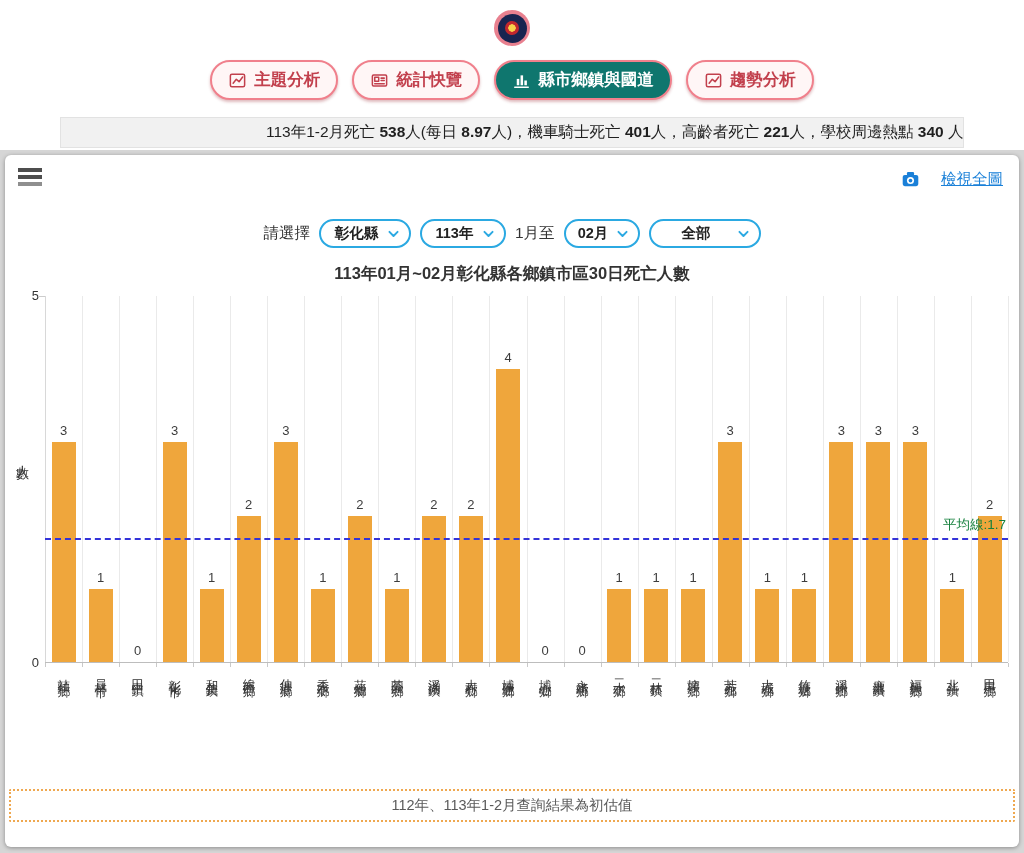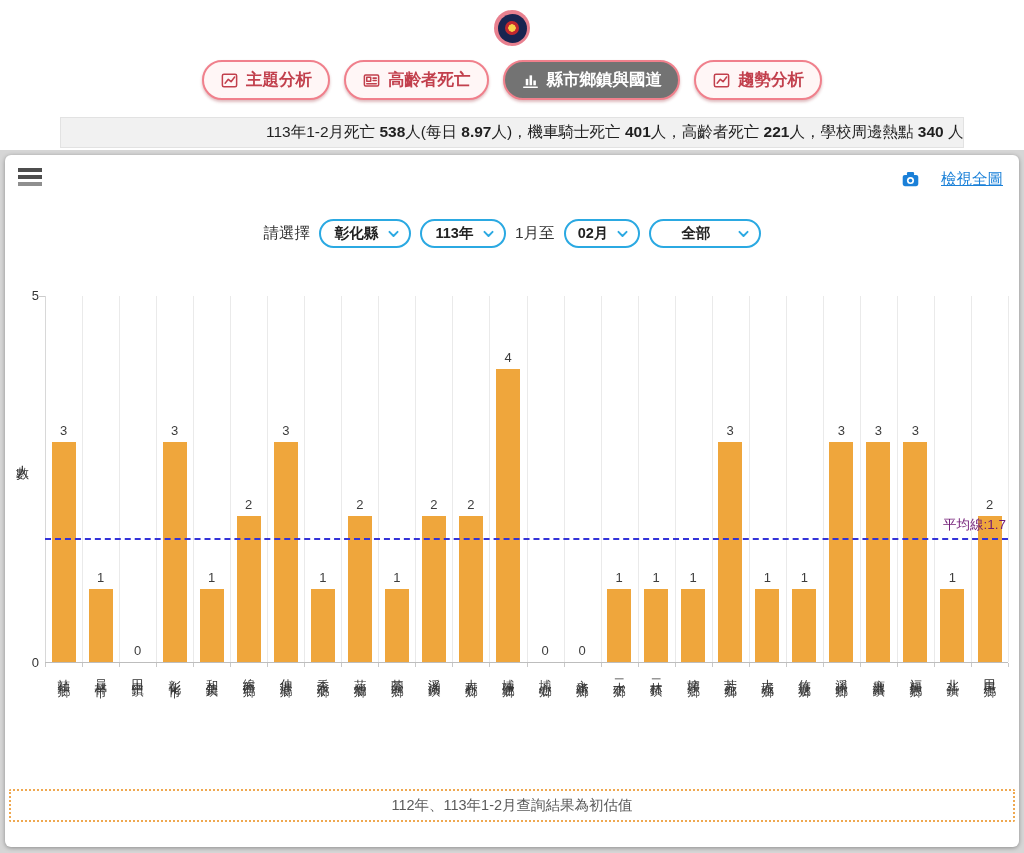--- a/index.html
+++ b/index.html
@@ -7,21 +7,21 @@
   .topbar{position:absolute;left:0;top:0;width:1024px;height:150px;background:#fff;}
   .header{height:56px;display:flex;align-items:center;justify-content:center;gap:13px;}
   .logo{width:36px;height:36px;border-radius:50%;background:#e8808f;display:flex;align-items:center;justify-content:center;}
   .logo-inner{width:29px;height:29px;border-radius:50%;background:#182450;display:flex;align-items:center;justify-content:center;}
   .logo-core{width:14px;height:14px;border-radius:50%;background:radial-gradient(circle,#f7d24b 0 35%,#c1272d 40% 100%);}
   .page-title{font-size:27px;font-weight:bold;color:#3b3b3b;letter-spacing:3px;}
   .nav-row{display:flex;justify-content:center;align-items:center;gap:14px;height:44px;margin-top:2px;}
   .nav-btn{display:flex;align-items:center;gap:7px;padding:0 16px;height:40px;border-radius:21px;
     border:2px solid #f0808c;background:#fff6f6;color:#c2404d;font-size:16.5px;font-weight:600;
     box-shadow:0 2px 3px rgba(150,30,40,.3);cursor:pointer;font-family:inherit;}
-  .nav-btn.active{background:#737373;color:#fff;}
+  .nav-btn.active{background:#0f766e;color:#fff;}
   .nav-btn svg{width:19px;height:19px;flex:0 0 auto;}
   .ticker{position:absolute;left:60px;top:117px;width:904px;height:31px;background:#f1f1f1;
     border:1px solid #e2e2e2;box-sizing:border-box;overflow:hidden;white-space:nowrap;
     font-size:15.5px;color:#1f1f1f;line-height:28px;padding-left:205px;}
   .ticker b{font-weight:bold;}
   .card{position:absolute;left:5px;top:155px;width:1014px;height:692px;background:#fff;
     border-radius:6px;box-shadow:0 1px 4px rgba(0,0,0,.35);}
   .hamburger{position:absolute;left:13px;top:13px;width:24px;cursor:pointer;}
   .hamburger span{display:block;width:24px;height:4px;margin-bottom:3px;background:#4e4e4e;}
   .hamburger span:last-child{background:#8f8f8f;margin-bottom:0;}
@@ -37,21 +37,21 @@
   .chart-title{position:absolute;top:108px;left:0;width:100%;text-align:center;
     font-size:16.5px;font-weight:bold;color:#333;}
   .plot{position:absolute;left:40px;top:141px;width:963px;height:366px;}
   .gridline{position:absolute;top:0;width:1px;height:366px;background:#eaeaea;}
   .gridline.first{background:#d8d8d8;}
   .axis-x{position:absolute;left:0;top:366px;width:963px;height:1px;background:#bdbdbd;}
   .xtick{position:absolute;width:1px;height:4px;top:367px;background:#c9c9c9;}
   .bar{position:absolute;width:24px;background:#efa63c;}
   .bar-label{position:absolute;transform:translateX(-50%);font-size:13px;color:#3d3d3d;}
   .avg-line{position:absolute;left:0;width:963px;height:0;border-top:2px dashed #3333d9;}
-  .avg-label{position:absolute;right:2px;color:#701a75;font-size:13.5px;}
+  .avg-label{position:absolute;right:2px;color:#15803d;font-size:13.5px;}
   .ytick{position:absolute;font-size:13px;color:#333;width:20px;text-align:right;}
   .ytick-mark{position:absolute;left:33px;width:7px;height:1px;background:#ccc;}
   .ylabel{position:absolute;left:8px;top:300px;writing-mode:vertical-rl;text-orientation:upright;
     font-size:13px;color:#333;letter-spacing:2px;}
   .xlabels{position:absolute;left:40px;top:514px;width:963px;height:64px;}
   .xlabel{position:absolute;top:0;transform:translateX(-50%);writing-mode:vertical-rl;
     text-orientation:upright;font-size:12.5px;color:#333;letter-spacing:3px;line-height:1;}
   .note{position:absolute;left:4px;top:634px;width:1006px;height:33px;border:2px dotted #efa850;
     box-sizing:border-box;display:flex;align-items:center;justify-content:center;
     color:#5a5a5a;font-size:14.5px;border-radius:2px;}
@@ -78,21 +78,21 @@
         <span>主題分析</span>
       </button>
       <button class="nav-btn">
         <span style="display: flex; align-items: center;">
           <svg viewBox="0 0 24 24" width="19" height="19">
             <rect x="3" y="5" width="18" height="14" rx="1.5" fill="none" stroke="currentColor" stroke-width="1.9" stroke-linecap="round" stroke-linejoin="round"></rect>
             <rect x="6" y="8" width="5" height="5" fill="none" stroke="currentColor" stroke-width="1.9" stroke-linecap="round" stroke-linejoin="round"></rect>
             <path d="M14 9h4M14 12h4M6 16h12" fill="none" stroke="currentColor" stroke-width="1.9" stroke-linecap="round" stroke-linejoin="round"></path>
           </svg>
         </span>
-        <span>高齡者死亡</span>
+        <span>統計快覽</span>
       </button>
       <button class="nav-btn active">
         <span style="display: flex; align-items: center;">
           <svg viewBox="0 0 24 24" width="19" height="19">
             <path d="M3.5 20.5h17" fill="none" stroke="currentColor" stroke-width="1.9" stroke-linecap="round" stroke-linejoin="round"></path>
             <rect x="6" y="10" width="3.2" height="8" fill="currentColor"></rect>
             <rect x="10.8" y="5.5" width="3.2" height="12.5" fill="currentColor"></rect>
             <rect x="15.6" y="12" width="3.2" height="6" fill="currentColor"></rect>
           </svg>
         </span>
@@ -150,20 +150,21 @@
         </svg>
     </div>
     <div class="pill" style="width:112px">
       <span class="val">全部</span>
       <svg viewBox="0 0 16 16">
           <path d="M3 6l5 5 5-5" fill="none" stroke="#2ba9e2" stroke-width="2.4" stroke-linecap="round" stroke-linejoin="round"></path>
         </svg>
     </div>
   </div>
 
+  <div class="chart-title">113年01月~02月彰化縣各鄉鎮市區30日死亡人數</div>
 
   <div class="ytick" style="left:14px;top:133px;">5</div>
   <div class="ytick-mark" style="top:141px;"></div>
   <div class="ytick" style="left:14px;top:500px;">0</div>
   <div class="ylabel">人數</div>
 
   <div class="plot">
       <div class="gridline first" style="left: 0px;"></div>
       <div class="xtick" style="left: 0px;"></div>
       <div class="gridline" style="left: 37px;"></div>

